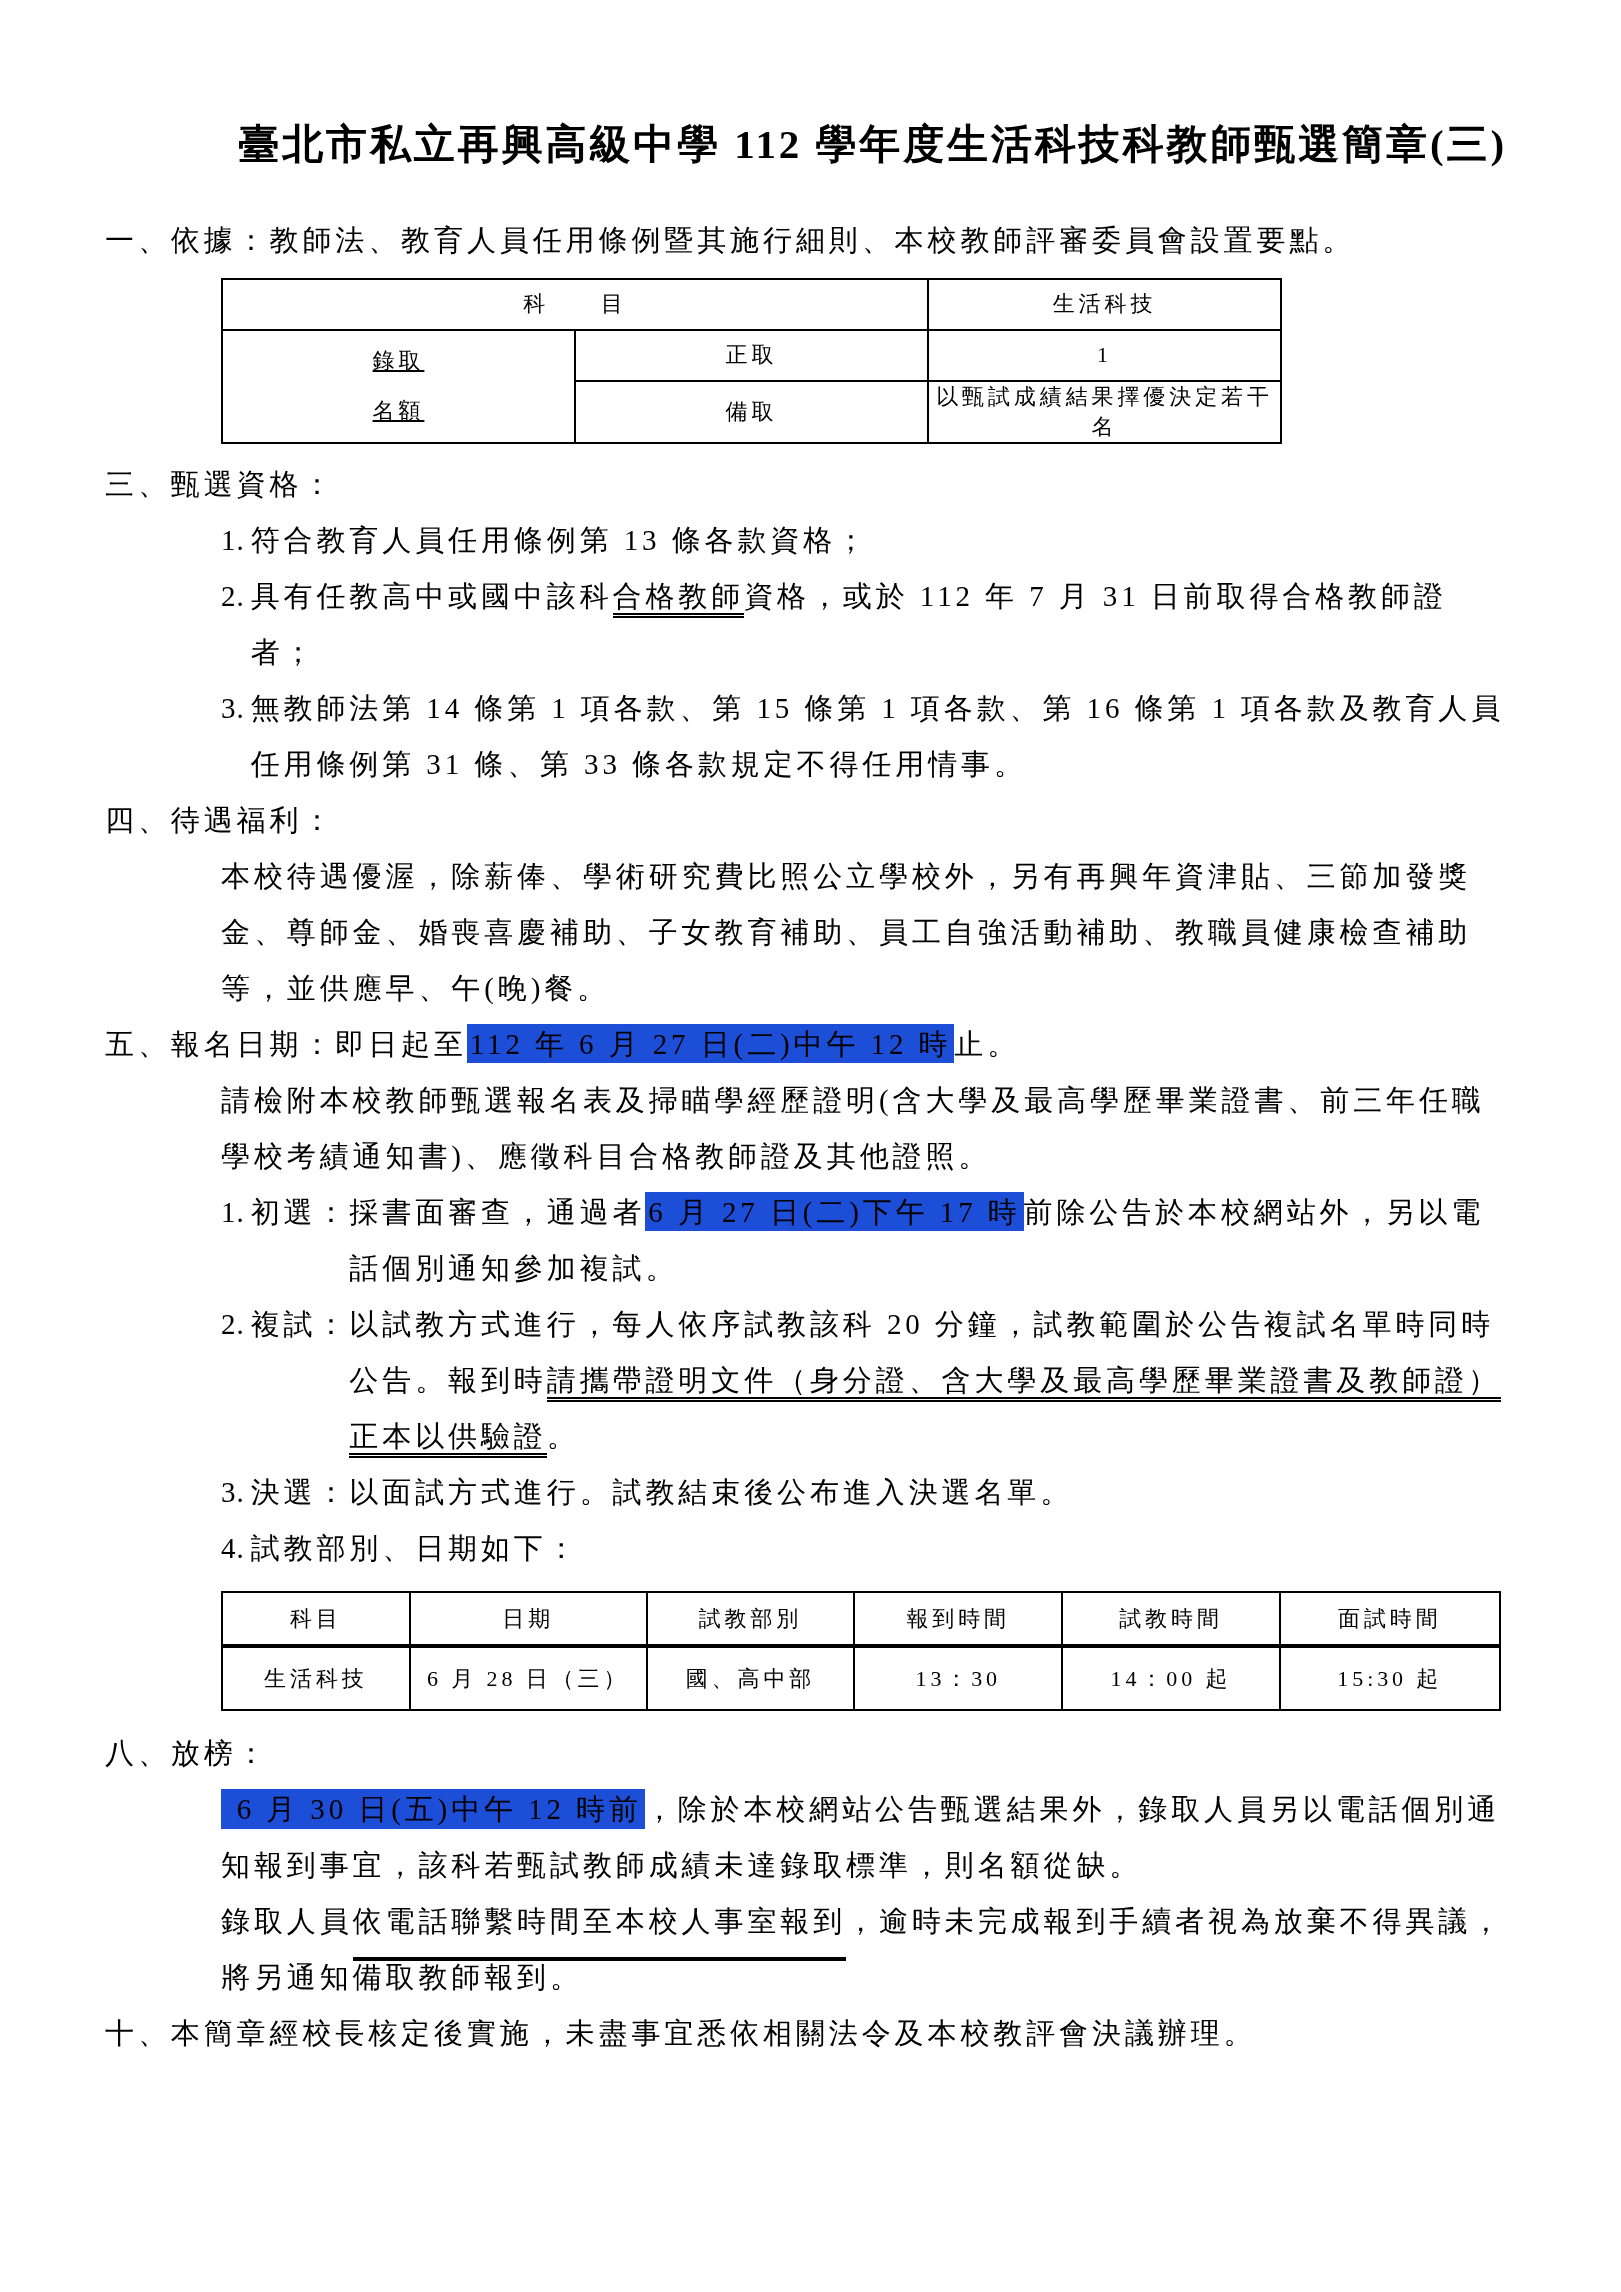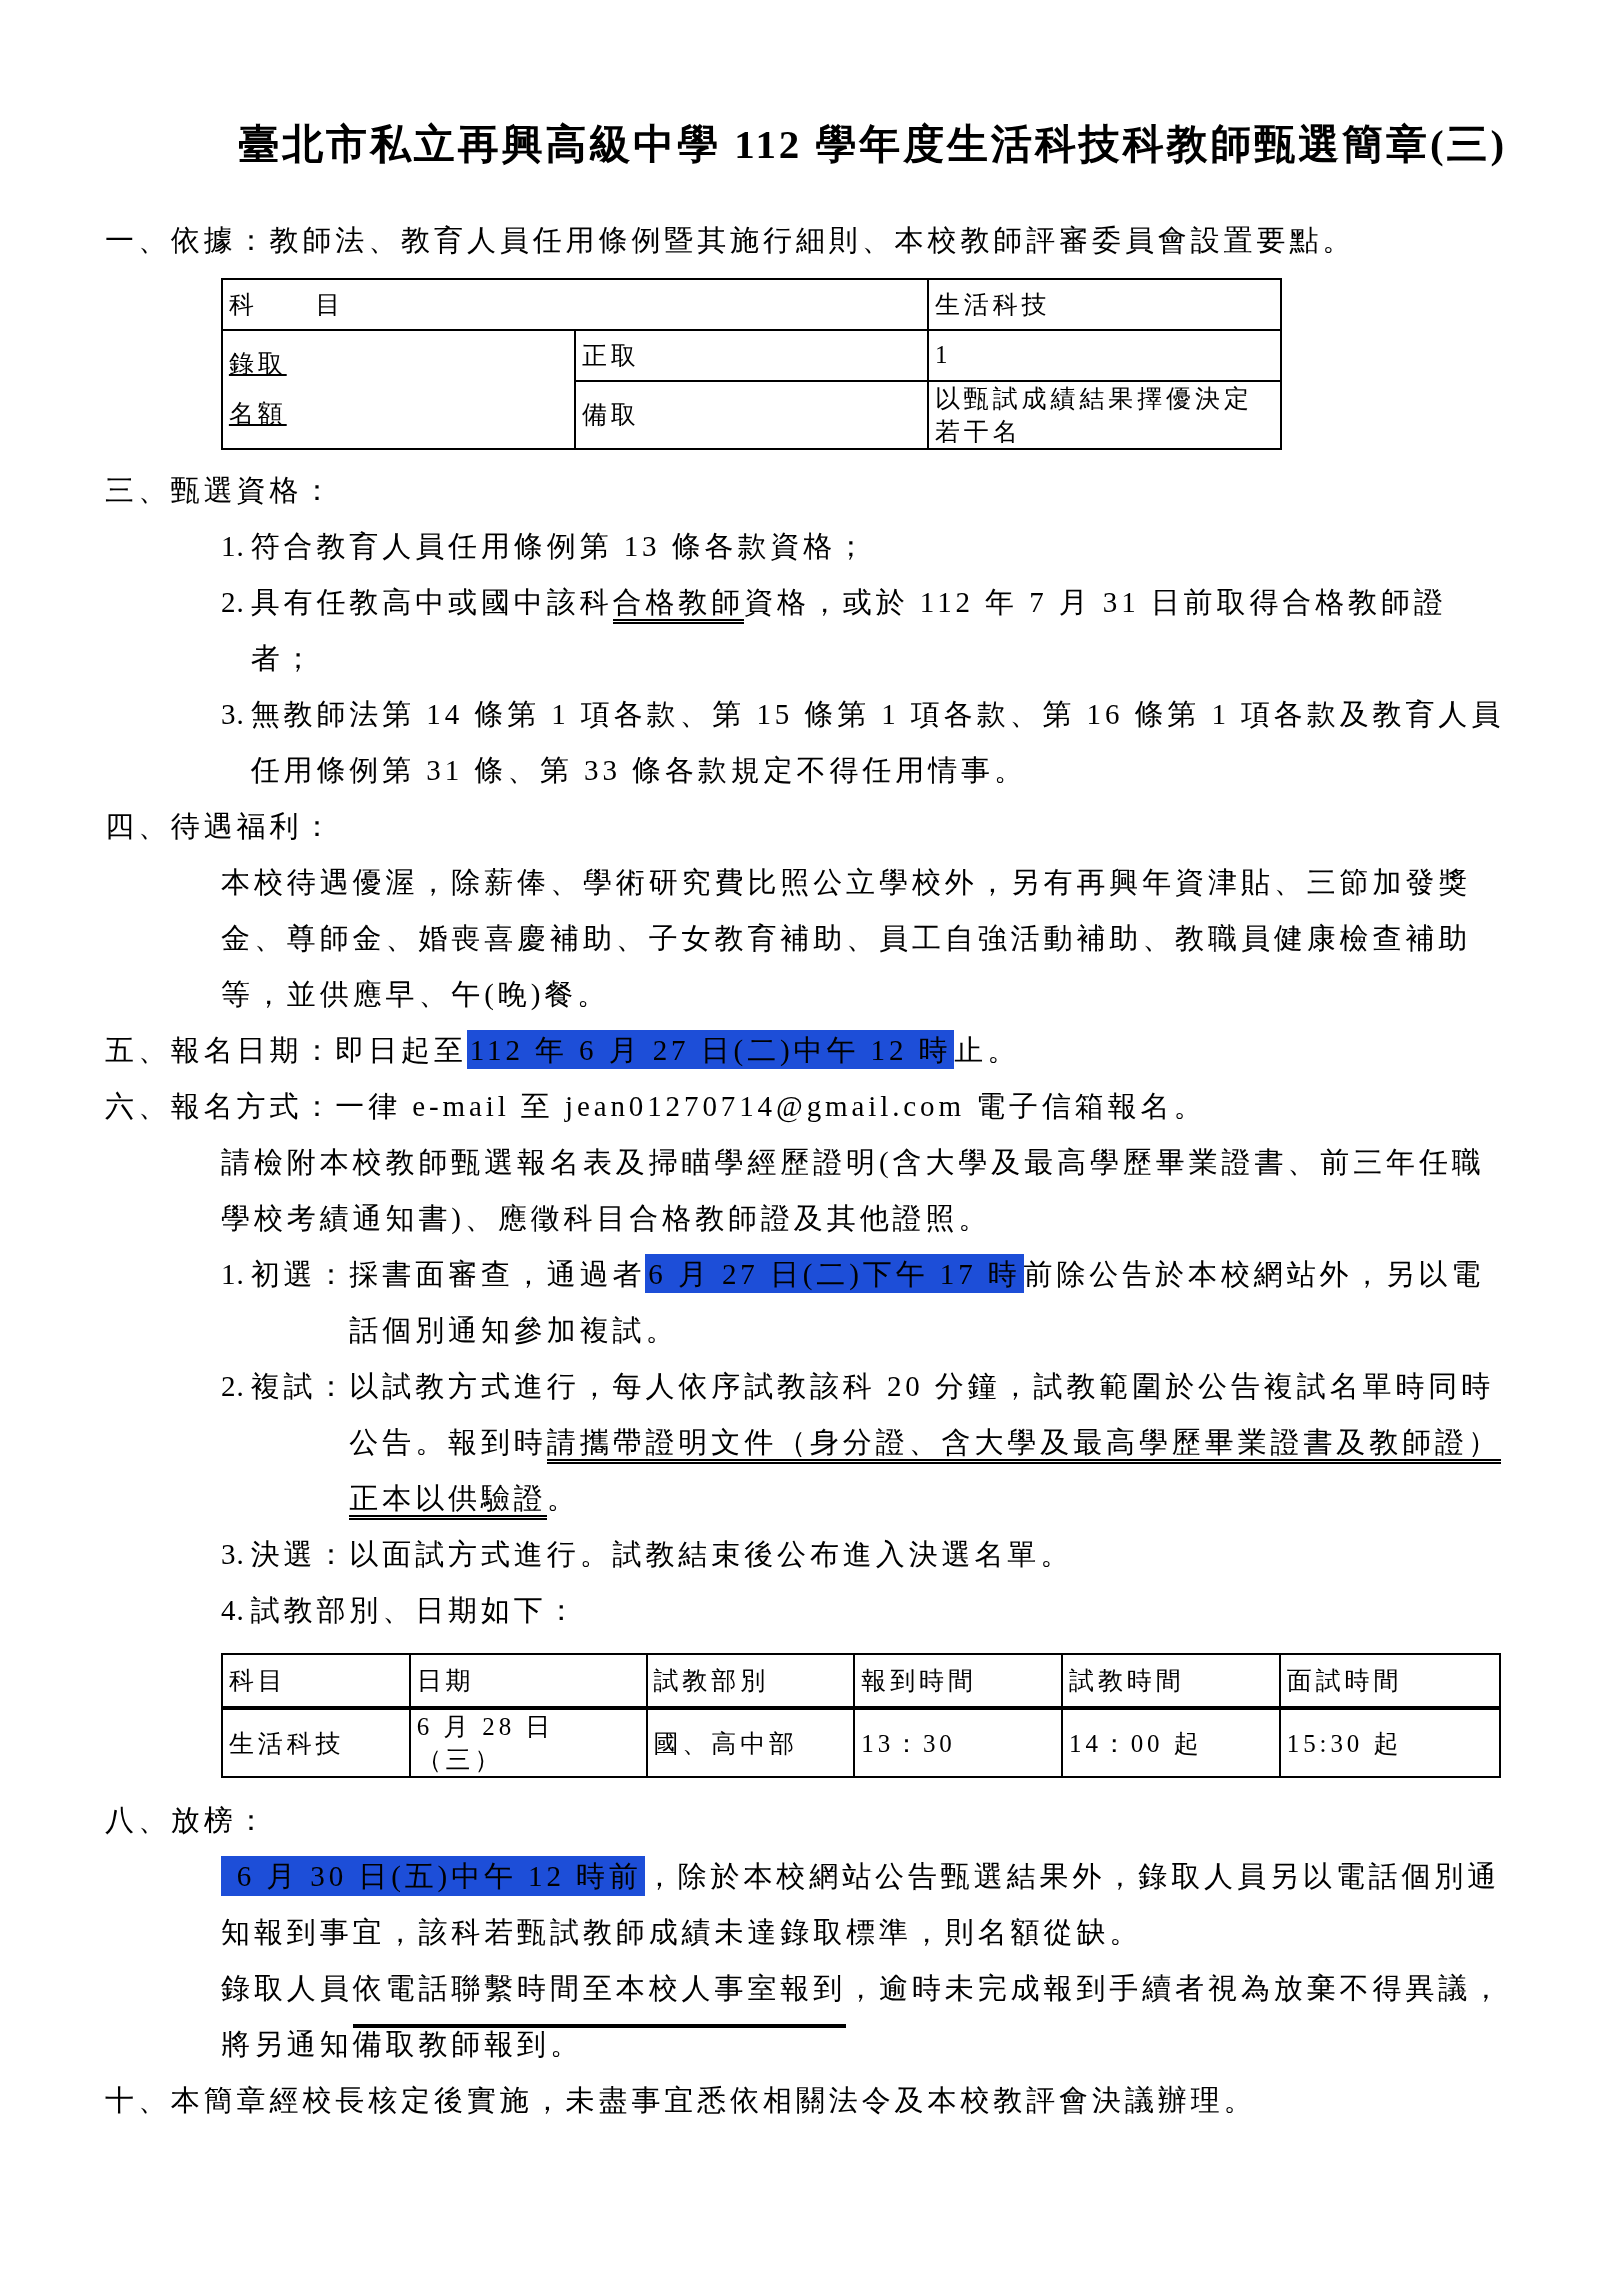--- a/index.html
+++ b/index.html
@@ -38,22 +38,22 @@
     line-height:56px;
   }
   .item .num{flex:none;margin-right:5.9px;letter-spacing:1px;}
   .item .lbl{flex:none;}
   .item .bodytxt{flex:1 1 auto;min-width:0;}
   .hl{background:#1d4ed8;padding:3.9px 2.9px;}
   .hl-padleft{padding-left:15.7px;}
   .u-double{border-bottom:5.9px double #000;padding-bottom:1px;}
   .u-thick{border-bottom:4.9px solid #000;padding-bottom:20px;}
   table{border-collapse:collapse;table-layout:fixed;}
-  td{border:2.9px solid #000;text-align:left;vertical-align:middle;
-     font-size:25px;letter-spacing:3.9px;padding:0 5.9px;overflow:hidden;}
+  td{border:2.9px solid #000;text-align:center;vertical-align:middle;
+     font-size:22px;letter-spacing:3.9px;padding:0 5.9px;overflow:hidden;}
   .table1{width:1061px;margin:9.8px 0 11.8px 116px;}
   .table1 td{height:49px;}
   .table1 .t1c1{width:100px;}
   .table1 .t1c2{width:108px;}
   .quota-cell div{line-height:50px;text-decoration:underline;}
   .table2{width:1241px;margin:15.7px 0 13.7px 116px;padding-left:21px;}
   .table2 td{height:51px;}
   .table2 .hrow td{border-bottom:4.9px solid #000;}
   .table2 .drow td{height:61px;}
   .t2c1{width:174px;}.t2c2{width:223px;}.t2c3{width:194px;}
@@ -105,21 +105,20 @@
   <div class="item">
     <span class="num">3.</span>
     <span class="bodytxt">無教師法第 14 條第 1 項各款、第 15 條第 1 項各款、第 16 條第 1 項各款及教育人員任用條例第 31 條、第 33 條各款規定不得任用情事。</span>
   </div>
 
   <p class="line">四、待遇福利：</p>
   <p class="line para-indent">本校待遇優渥，除薪俸、學術研究費比照公立學校外，另有再興年資津貼、三節加發獎金、尊師金、婚喪喜慶補助、子女教育補助、員工自強活動補助、教職員健康檢查補助等，並供應早、午(晚)餐。</p>
 
   <p class="line"><span>五、報名日期：即日起至</span><span class="hl">112 年 6 月 27 日(二)中午 12 時</span><span>止。</span></p>
 
-  <p class="line">六、報名方式：一律 e-mail 至 jean01270714@gmail.com 電子信箱報名。</p>
   <p class="line para-indent">請檢附本校教師甄選報名表及掃瞄學經歷證明(含大學及最高學歷畢業證書、前三年任職學校考績通知書)、應徵科目合格教師證及其他證照。</p>
 
 
   <div class="item">
     <span class="num">1.</span>
     <span class="lbl">初選：</span>
     <span class="bodytxt"><span>採書面審查，通過者</span><span class="hl">6 月 27 日(二)下午 17 時</span><span>前除公告於本校網站外，另以電話個別通知參加複試。</span></span>
   </div>
 
   <div class="item">

